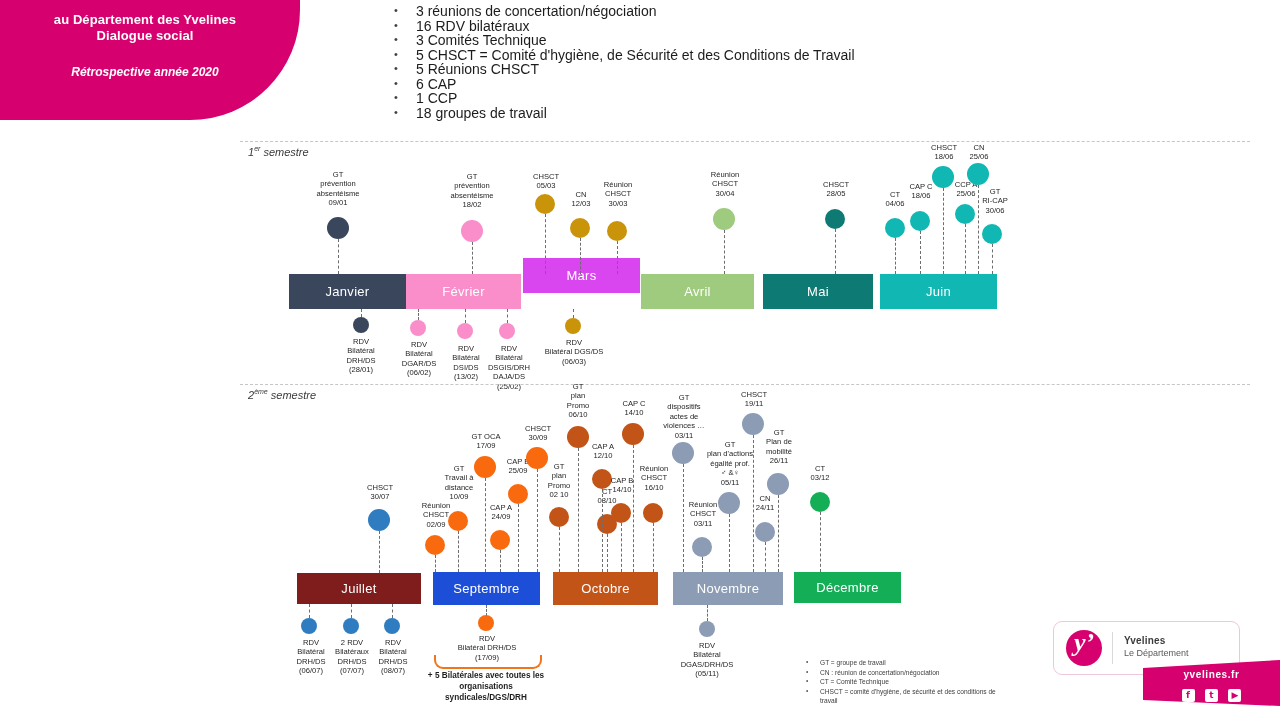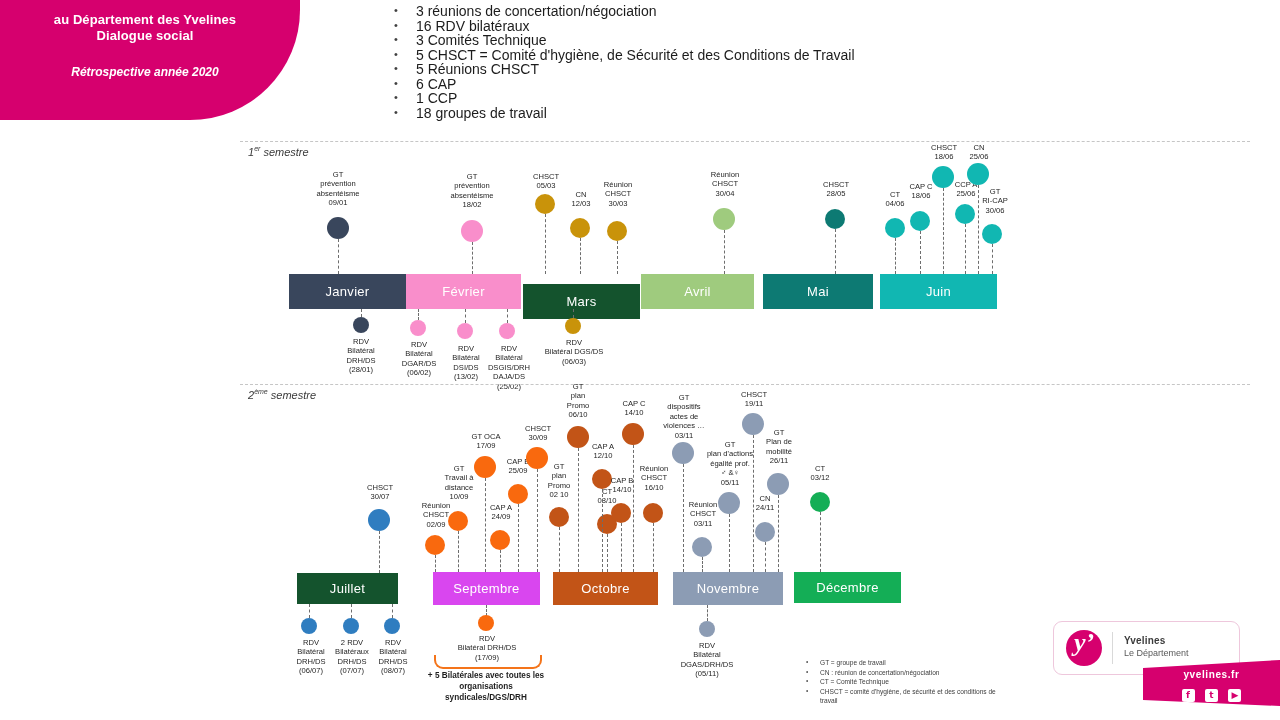--- a/index.html
+++ b/index.html
@@ -156,21 +156,21 @@
 Bilatéral
 DSI/DS
 (13/02)</div>
     <div class="stem" style="left: 507px; top: 309px; height: 14px;"></div>
     <div class="dot" style="left: 499px; top: 323px; width: 16px; height: 16px; background: rgb(249, 142, 203);"></div>
     <div class="evt" style="left: 471px; width: 76px; top: 344px;">RDV
 Bilatéral
 DSGIS/DRH
 DAJA/DS
 (25/02)</div>
-    <div class="month" style="left: 523px; top: 284px; width: 117px; height: 35px; background: #14532d;">Mars</div>
+    <div class="month" style="left: 523px; top: 258px; width: 117px; height: 35px; background: #d946ef;">Mars</div>
     <div class="stem" style="left: 545px; top: 214px; height: 60px;"></div>
     <div class="dot" style="left: 535px; top: 194px; width: 20px; height: 20px; background: rgb(201, 147, 10);"></div>
     <div class="evt" style="left: 521px; width: 50px; top: 172px;">CHSCT
 05/03</div>
     <div class="stem" style="left: 580px; top: 238px; height: 36px;"></div>
     <div class="dot" style="left: 570px; top: 218px; width: 20px; height: 20px; background: rgb(201, 147, 10);"></div>
     <div class="evt" style="left: 556px; width: 50px; top: 190px;">CN
 12/03</div>
     <div class="stem" style="left: 617px; top: 241px; height: 33px;"></div>
     <div class="dot" style="left: 607px; top: 221px; width: 20px; height: 20px; background: rgb(201, 147, 10);"></div>
@@ -219,21 +219,21 @@
     <div class="evt" style="left: 970px; width: 50px; top: 187px;">GT
 RI-CAP
 30/06</div>
   </div>
 
 <div class="sep" style="top:384px"></div>
 <div class="sem-label" style="left:248px;top:388px">
   <span>2</span><sup>ème</sup><span> semestre</span>
 </div>
 <div id="sem2-layer">
-    <div class="month" style="left: 297px; top: 573px; width: 101px; height: 31px; background: #14532d;">Juillet</div>
+    <div class="month" style="left: 297px; top: 573px; width: 124px; height: 31px; background: #7f1d1d;">Juillet</div>
     <div class="stem" style="left: 379px; top: 531px; height: 42px;"></div>
     <div class="dot" style="left: 368px; top: 509px; width: 22px; height: 22px; background: rgb(47, 125, 192);"></div>
     <div class="evt" style="left: 355px; width: 50px; top: 483px;">CHSCT
 30/07</div>
     <div class="stem" style="left: 309px; top: 604px; height: 14px;"></div>
     <div class="dot" style="left: 301px; top: 618px; width: 16px; height: 16px; background: rgb(47, 125, 192);"></div>
     <div class="evt" style="left: 280px; width: 62px; top: 638px;">RDV
 Bilatéral
 DRH/DS
 (06/07)</div>
@@ -242,21 +242,21 @@
     <div class="evt" style="left: 319px; width: 66px; top: 638px;">2 RDV
 Bilatéraux
 DRH/DS
 (07/07)</div>
     <div class="stem" style="left: 392px; top: 604px; height: 14px;"></div>
     <div class="dot" style="left: 384px; top: 618px; width: 16px; height: 16px; background: rgb(47, 125, 192);"></div>
     <div class="evt" style="left: 362px; width: 62px; top: 638px;">RDV
 Bilatéral
 DRH/DS
 (08/07)</div>
-    <div class="month" style="left: 433px; top: 572px; width: 107px; height: 33px; background: #d946ef;">Septembre</div>
+    <div class="month" style="left: 433px; top: 572px; width: 107px; height: 33px; background: #1d4ed8;">Septembre</div>
     <div class="stem" style="left: 435px; top: 555px; height: 17px;"></div>
     <div class="dot" style="left: 425px; top: 535px; width: 20px; height: 20px; background: rgb(249, 105, 14);"></div>
     <div class="evt" style="left: 409px; width: 54px; top: 501px;">Réunion
 CHSCT
 02/09</div>
     <div class="stem" style="left: 458px; top: 531px; height: 41px;"></div>
     <div class="dot" style="left: 448px; top: 511px; width: 20px; height: 20px; background: rgb(249, 105, 14);"></div>
     <div class="evt" style="left: 432px; width: 54px; top: 464px;">GT
 Travail à
 distance

